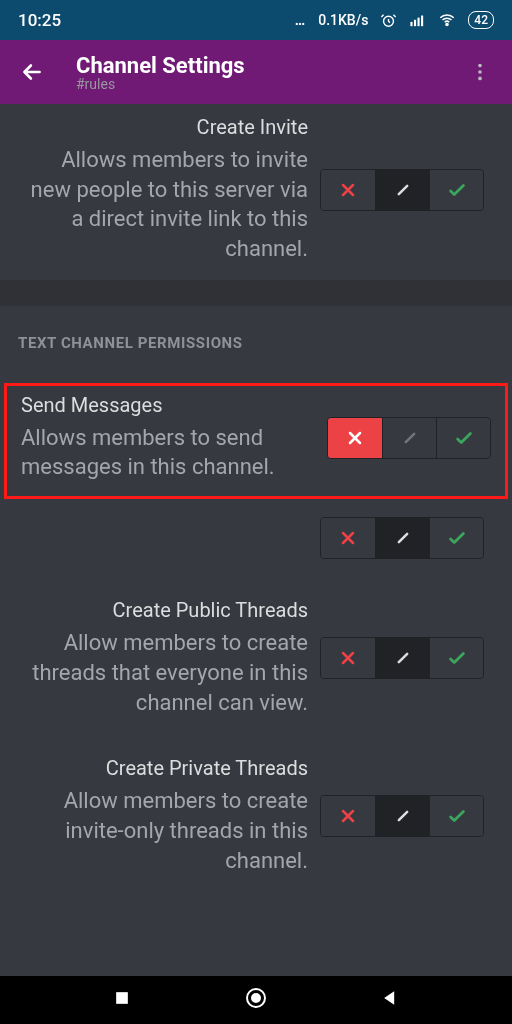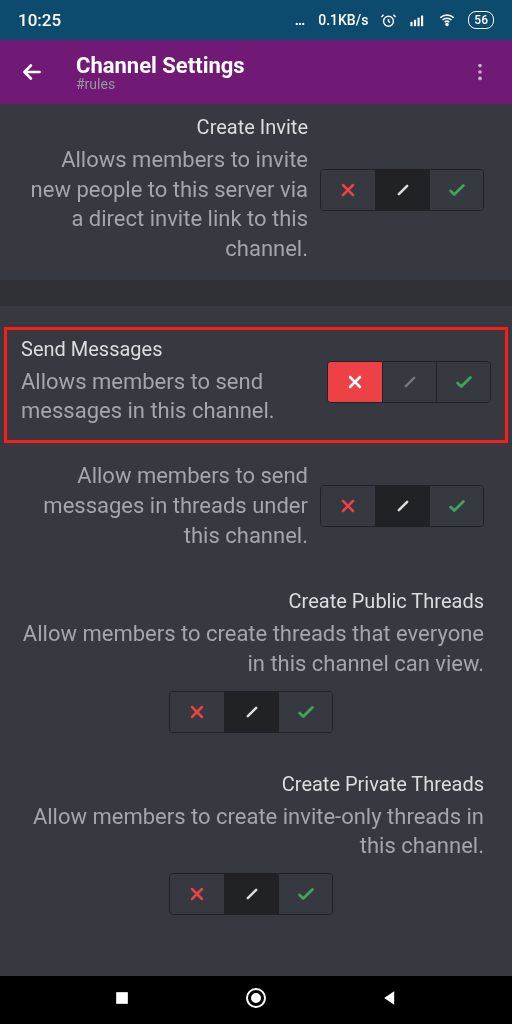--- a/index.html
+++ b/index.html
@@ -58,21 +58,21 @@
     text-transform: uppercase;
   }
 
   .perm {
     padding: 14px 28px 16px 18px;
     display: flex;
     align-items: center;
     gap: 12px;
     text-align: right;
   }
-  .perm + .perm { padding-top: 24px; flex-direction: column; }
+  .perm + .perm { padding-top: 24px; }
   .perm-text { flex: 1; min-width: 0; }
   .perm-title { font-size: 20px; color: #dcddde; margin-bottom: 6px; line-height: 1.15; }
   .perm-desc  { font-size: 22px; color: #a3a6aa; line-height: 1.35; }
 
   .tri {
     display: flex;
     border: 1px solid #202225;
     border-radius: 4px;
     overflow: hidden;
     height: 42px;
@@ -136,21 +136,21 @@
     <svg width="17" height="17" viewBox="0 0 24 24" fill="#fff">
         <rect x="2" y="14" width="3" height="6"></rect>
         <rect x="7" y="11" width="3" height="9"></rect>
         <rect x="12" y="8" width="3" height="12"></rect>
         <rect x="17" y="5" width="3" height="15"></rect>
       </svg>
     <svg width="18" height="18" viewBox="0 0 24 24" fill="none" stroke="#fff" stroke-width="2">
         <path d="M3 9c5-5 13-5 18 0M6 12c3.3-3.3 8.7-3.3 12 0M9 15c1.7-1.7 4.3-1.7 6 0"></path>
         <circle cx="12" cy="18" r="1.4" fill="#fff"></circle>
       </svg>
-    <span class="battery">56</span>
+    <span class="battery">42</span>
   </div>
 </div>
 
 <div class="app-bar">
   <div class="icon-btn">
     <svg width="26" height="26" viewBox="0 0 24 24" fill="none" stroke="#fff" stroke-width="2.4" stroke-linecap="round" stroke-linejoin="round">
         <path d="M19 12H5M11 18l-6-6 6-6"></path>
       </svg>
   </div>
   <div class="titles">
@@ -188,20 +188,21 @@
       <button>
           <svg class="allow-ico" width="22" height="22" viewBox="0 0 24 24" fill="none" stroke-width="3" stroke-linecap="round" stroke-linejoin="round">
             <path d="M5 13l4 4L19 7"></path>
           </svg>
         </button>
     </div>
   </div>
 
   <div class="section-gap"></div>
 
+  <div class="section-header">TEXT CHANNEL PERMISSIONS</div>
 
   <div class="highlight-box">
     <div class="perm-text">
       <div class="perm-title">Send Messages</div>
       <div class="perm-desc">Allows members to send messages in this channel.</div>
     </div>
     <div class="tri">
       <button class="sel-deny">
           <svg class="deny-ico" width="20" height="20" viewBox="0 0 24 24" fill="none" stroke-width="3" stroke-linecap="round">
             <path d="M6 6l12 12M18 6 6 18"></path>
@@ -215,21 +216,20 @@
       <button>
           <svg class="allow-ico" width="22" height="22" viewBox="0 0 24 24" fill="none" stroke-width="3" stroke-linecap="round" stroke-linejoin="round">
             <path d="M5 13l4 4L19 7"></path>
           </svg>
         </button>
     </div>
   </div>
 
   <div class="perm">
     <div class="perm-text">
-      <div class="perm-desc">Allow members to send messages in threads under this channel.</div>
     </div>
     <div class="tri">
       <button>
           <svg class="deny-ico" width="20" height="20" viewBox="0 0 24 24" fill="none" stroke-width="3" stroke-linecap="round">
             <path d="M6 6l12 12M18 6 6 18"></path>
           </svg>
         </button>
       <button class="sel-neutral">
           <svg class="pass-ico" width="20" height="20" viewBox="0 0 24 24" fill="none" stroke-width="3" stroke-linecap="round">
             <path d="M7 17 17 7"></path>

